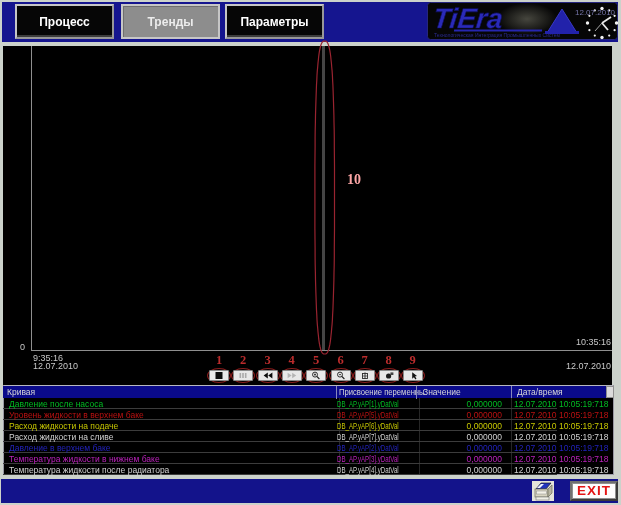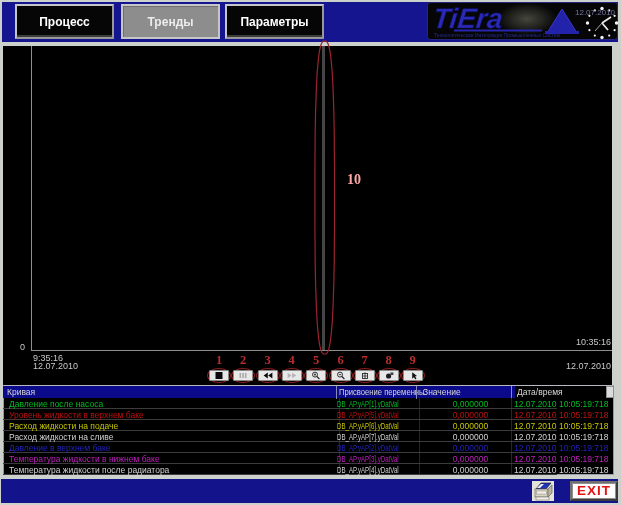--- a/index.html
+++ b/index.html
@@ -22,28 +22,28 @@
 
 .tb{position:absolute;top:324px;width:20px;height:11px;background:#e8e8e8;
   border:1px solid #8a8a8a;border-radius:1px;box-sizing:border-box;}
 .tb svg{display:block;}
 .oval{position:absolute;top:322px;width:24px;height:15px;border:1px solid #8a1d1d;
   border-radius:50%;box-sizing:border-box;}
 .num{position:absolute;top:307px;width:20px;text-align:center;
   color:#bb2c2c;font-family:"Liberation Serif",serif;font-weight:bold;font-size:12.5px;}
 
 #tbl{left:3px;top:385px;width:611px;height:90px;background:#000;}
-#thead{position:absolute;left:0;top:1px;width:512px;height:12px;background:#0a0a8a;}
+#thead{position:absolute;left:0;top:1px;width:603px;height:12px;background:#0a0a8a;}
 .hcell{position:absolute;top:1px;color:#d8d8d8;font-size:8.5px;white-space:nowrap;}
 .vsep{position:absolute;top:0;width:1px;height:13px;background:#8888bb;}
 .row{position:absolute;left:0;width:554px;height:11px;border-bottom:1px solid #3c3c3c;
   box-sizing:border-box;font-size:8.5px;white-space:nowrap;}
 .c1{position:absolute;left:6px;top:1px;}
 .c2{position:absolute;left:334px;top:1px;display:inline-block;transform:scaleX(0.72);transform-origin:0 0;}
-.c3{position:absolute;left:424px;width:87px;top:1px;text-align:center;}
+.c3{position:absolute;left:412px;width:87px;top:1px;text-align:right;}
 .c4{position:absolute;left:511px;top:1px;}
 
 #botbar{left:1px;top:479px;width:617px;height:24px;background:#13138b;}
 #exitbtn{position:absolute;left:569px;top:2px;width:48px;height:20px;background:#8f8f8f;
   border:2px solid #3a3a3a;border-top-color:#707070;border-left-color:#707070;box-sizing:border-box;}
 #exitin{position:absolute;left:1px;top:1px;right:1px;bottom:1px;background:#fdfdfd;
   color:#e41414;font-weight:bold;font-size:13.5px;text-align:center;line-height:14px;
   letter-spacing:1px;}
 </style>
 </head>

